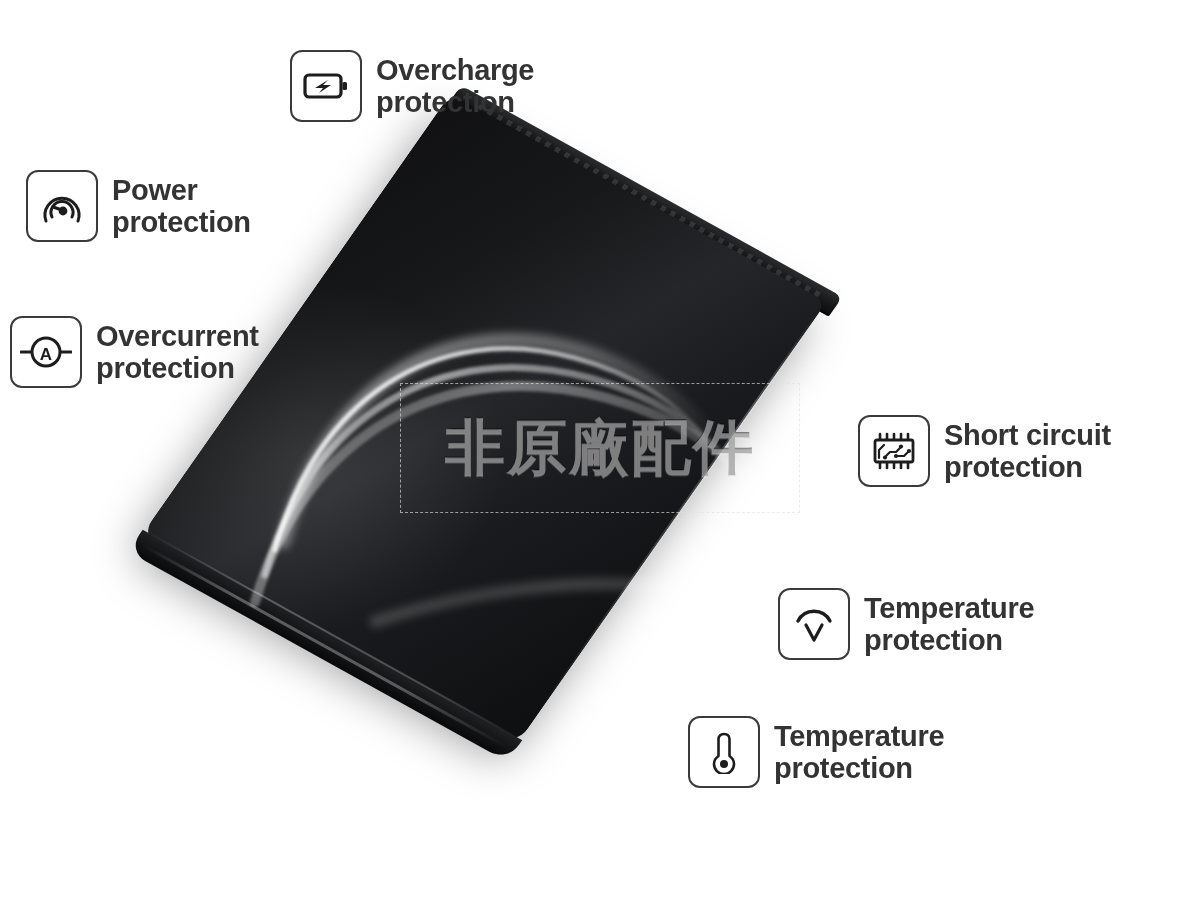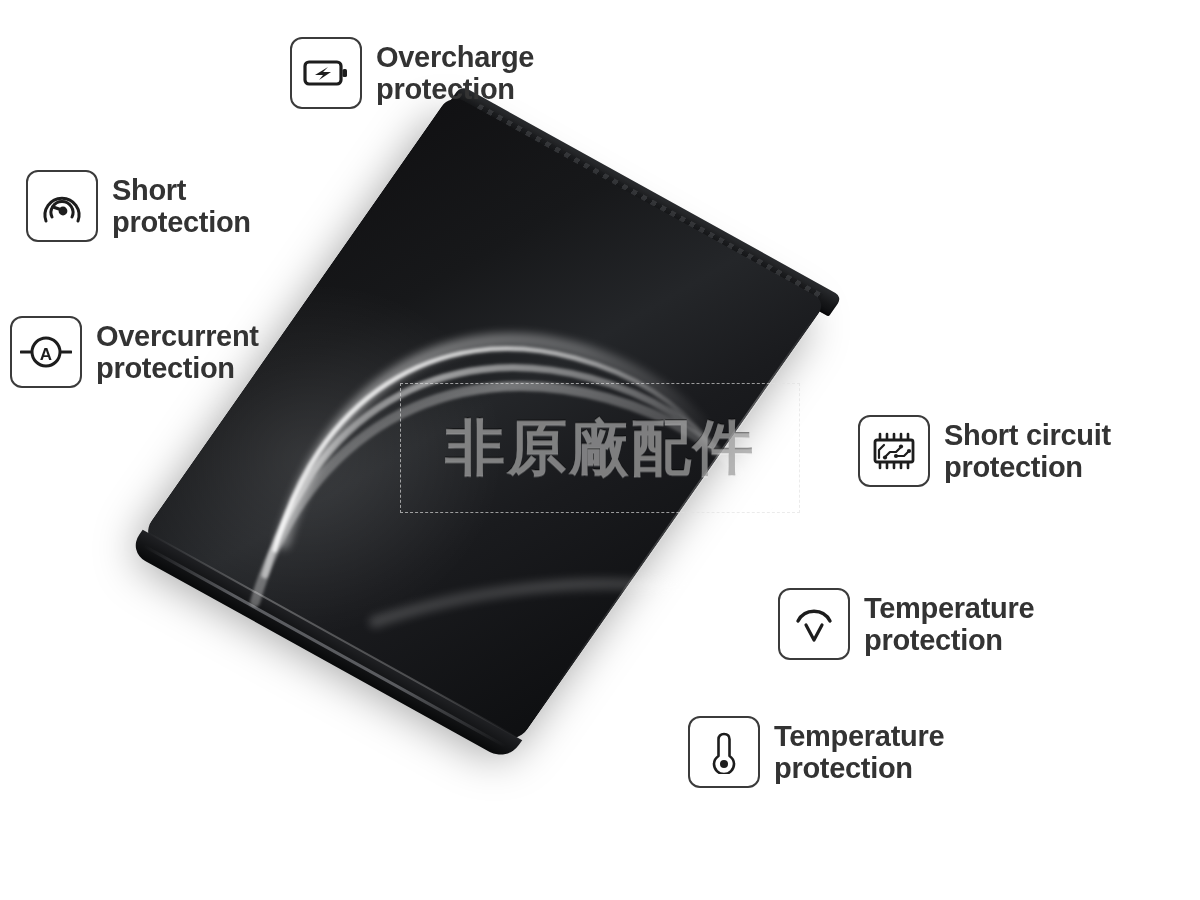--- a/index.html
+++ b/index.html
@@ -187,21 +187,21 @@
   .feature-label {
     font-size: 29px;
     font-weight: 700;
     line-height: 1.12;
     color: #333333;
     letter-spacing: -0.3px;
     white-space: pre-line;
   }
 
   
-  #feat-overcharge   { left: 290px; top: 37px; }
+  #feat-overcharge   { left: 290px; top: 50px; }
   #feat-power        { left: 26px;  top: 170px; }
   #feat-overcurrent  { left: 10px;  top: 316px; }
   #feat-shortcircuit { left: 858px; top: 415px; }
   #feat-overvoltage  { left: 778px; top: 588px; }
   #feat-temperature  { left: 688px; top: 716px; }
 </style>
 </head>
 <body>
 
 <div id="stage">
@@ -280,21 +280,21 @@
 
   <div class="feature" id="feat-power">
     <div class="feature-icon-box">
       <svg width="44" height="42" viewBox="0 0 44 42">
         <path d="M6 36 A17 17 0 1 1 38 36" fill="none" stroke="#1d1d1d" stroke-width="3" stroke-linecap="round"></path>
         <path d="M12 32 A11 11 0 1 1 32 32" fill="none" stroke="#1d1d1d" stroke-width="3" stroke-linecap="round"></path>
         <path d="M13 22 L22 25" stroke="#1d1d1d" stroke-width="3.4" stroke-linecap="round"></path>
         <circle cx="23" cy="26" r="4.4" fill="#1d1d1d"></circle>
       </svg>
     </div>
-    <div class="feature-label">Short
+    <div class="feature-label">Power
 protection</div>
   </div>
 
   <div class="feature" id="feat-overcurrent">
     <div class="feature-icon-box">
       <svg width="52" height="34" viewBox="0 0 52 34">
         <line x1="1" y1="17" x2="12" y2="17" stroke="#1d1d1d" stroke-width="3" stroke-linecap="round"></line>
         <line x1="40" y1="17" x2="51" y2="17" stroke="#1d1d1d" stroke-width="3" stroke-linecap="round"></line>
         <circle cx="26" cy="17" r="14" fill="#fff" stroke="#1d1d1d" stroke-width="3"></circle>
         <text x="26" y="24.5" font-family="'Liberation Sans', sans-serif" font-size="17" font-weight="700" fill="#1d1d1d" text-anchor="middle">A</text>

